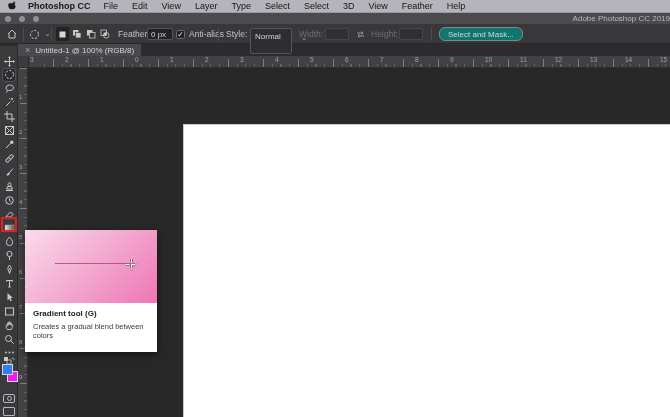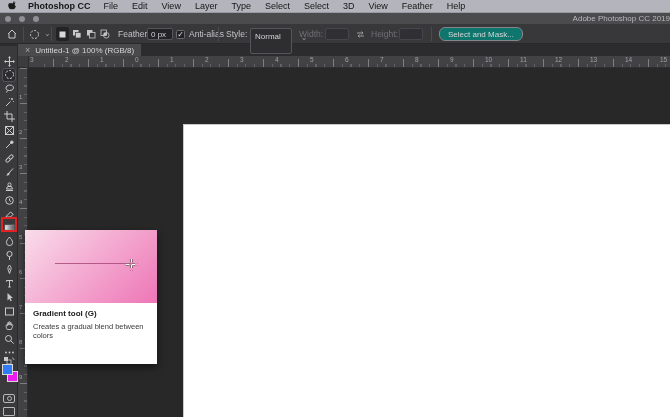--- a/index.html
+++ b/index.html
@@ -86,21 +86,21 @@
   .qmask i { display:block; width:5px; height:5px; border-radius:50%; border:1px solid #b9b9bc; }
   .screenmode { position:absolute; left:3px; top:361px; width:12px; height:9px; border:1px solid #b9b9bc;
     border-radius:1px; }
 
   
   .tooltip { position:absolute; left:25px; top:230px; width:132px; z-index:26;
     box-shadow:0 3px 8px rgba(0,0,0,.55); }
   .tooltip-media { position:relative; width:132px; height:73px; }
   .demo-line { position:absolute; left:30px; top:33px; width:76px; height:1px; background:rgba(168,76,122,.85); }
   .demo-cursor { position:absolute; left:100px; top:27px; width:13px; height:13px; }
-  .tooltip-caption { background:#ffffff; padding:6px 8px 24px 8px; }
+  .tooltip-caption { background:#ffffff; padding:6px 8px 12px 8px; }
   .tooltip-title { font-size:8px; font-weight:bold; color:#1a1a1a; }
   .tooltip-desc { font-size:7.5px; color:#3a3a3a; margin-top:4px; }
 </style>
 </head>
 <body>
 
 <div class="menubar">
   <span class="apple">
     <svg viewBox="0 0 10 12">
         <path d="M5 3.3c.8-.9 2-1.1 2.7-.5 0 0-1 .5-1 1.7 0 1.3 1.1 1.7 1.1 1.7-.5 1.6-1.5 3.1-2.4 3.1-.6 0-.8-.4-1.4-.4s-.9.4-1.4.4c-.9 0-2-1.7-2.3-3.3-.3-1.6.5-3 1.7-3 .6 0 1 .3 1.3.3z" fill="#1a1a1a"></path>

